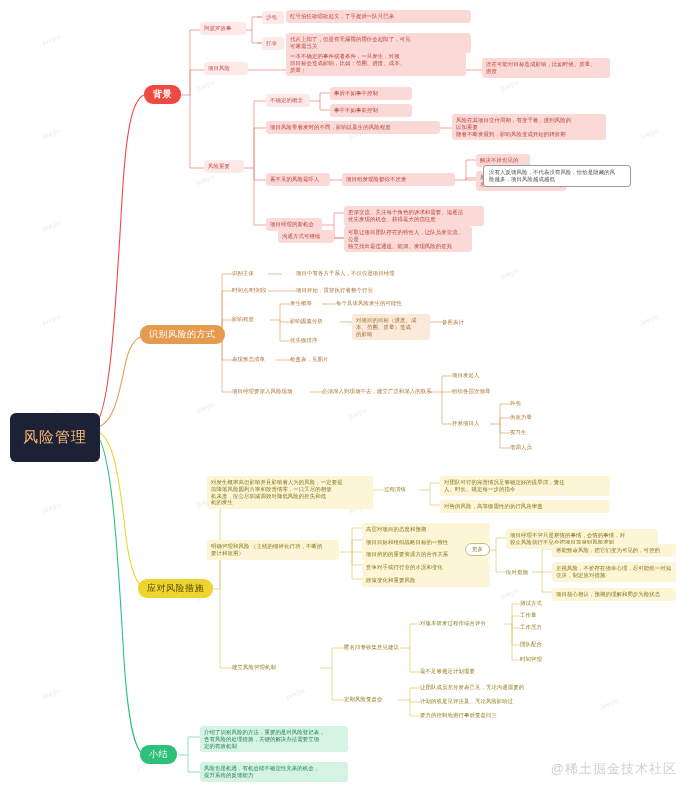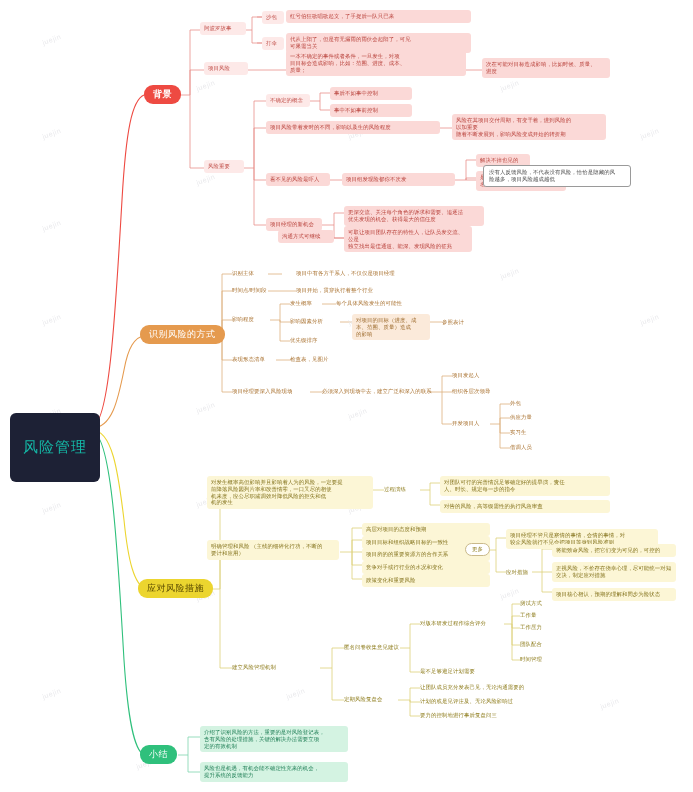--- a/index.html
+++ b/index.html
@@ -21,23 +21,23 @@
   }
   .node {
     position: absolute;
     line-height: 1.25;
     white-space: pre-line;
     z-index: 2;
   }
   
   .root {
     background: #1d2135;
-    color: #14b8a6;
+    color: #fdba74;
     font-size: 15px;
-    padding: 25px 13px;
+    padding: 15px 13px;
     border-radius: 6px;
     letter-spacing: 1px;
     text-align: center;
   }
   
   .branch {
     color: #ffffff;
     font-size: 9px;
     padding: 4px 9px;
     border-radius: 9px;
@@ -372,14 +372,15 @@
       <div class="wm" style="left: 500px; top: 176px;">juejin</div>
       <div class="wm" style="left: 500px; top: 270px;">juejin</div>
       <div class="wm" style="left: 500px; top: 590px;">juejin</div>
       <div class="wm" style="left: 640px; top: 130px;">juejin</div>
       <div class="wm" style="left: 640px; top: 316px;">juejin</div>
       <div class="wm" style="left: 286px; top: 690px;">juejin</div>
       <div class="wm" style="left: 42px; top: 690px;">juejin</div>
       <div class="wm" style="left: 600px; top: 700px;">juejin</div>
       <div class="wm" style="left: 136px; top: 760px;">juejin</div>
     </div>
+  <div class="wm-main">@稀土掘金技术社区</div>
 
 </div>
 
 </body></html>

